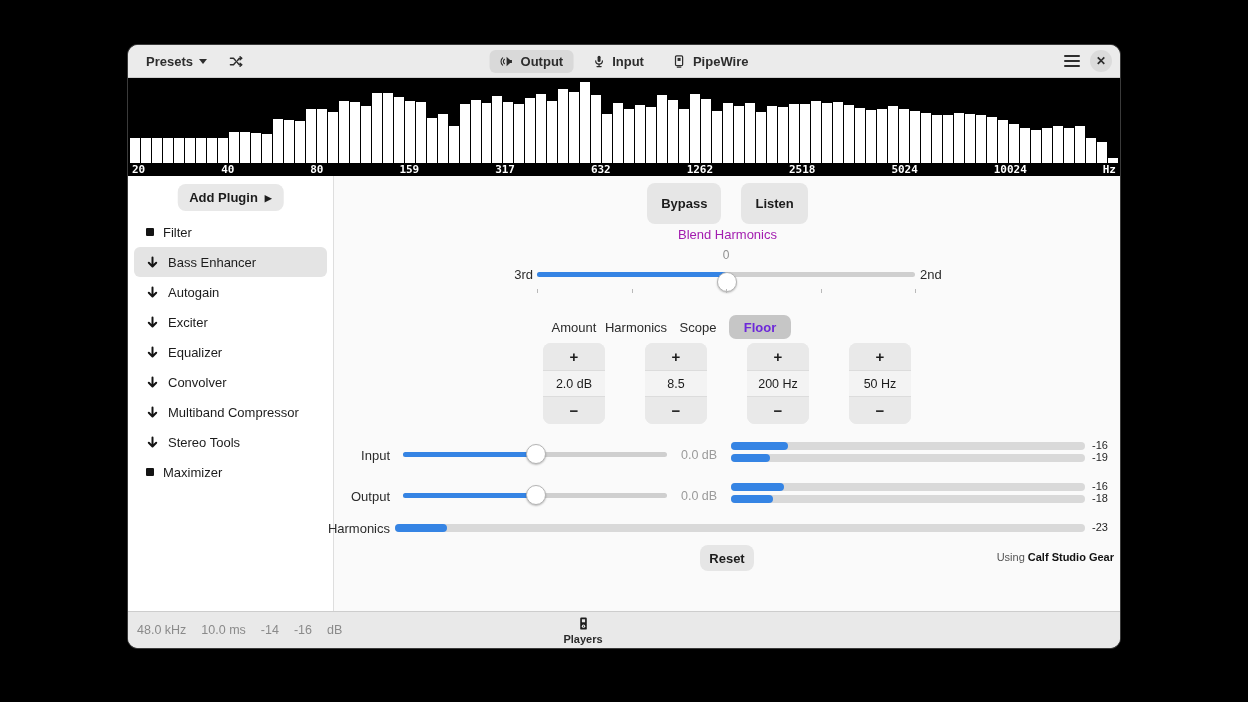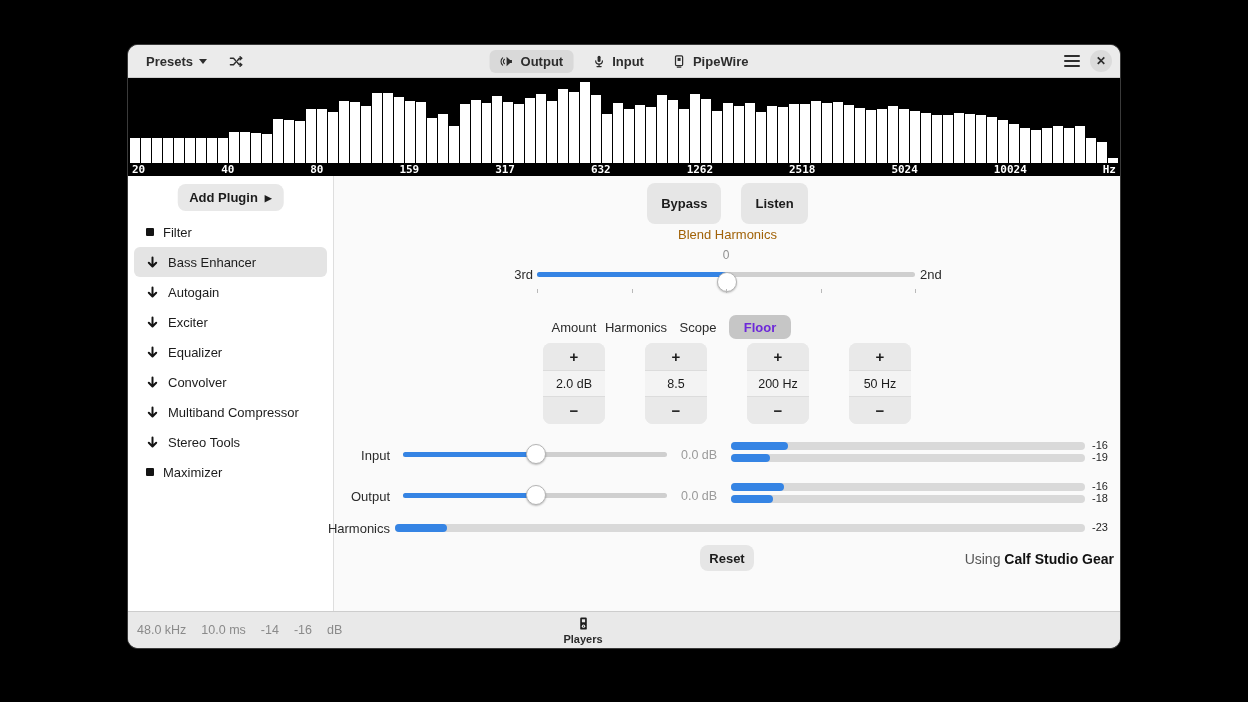--- a/index.html
+++ b/index.html
@@ -44,21 +44,21 @@
   .pitem{height:30px;display:flex;align-items:center;gap:9px;padding-left:12px;border-radius:6px;
          font-size:13px;color:#1c1c1c;}
   .pitem.sel{background:#e4e4e4;}
   .sqicon{width:8px;height:8px;background:#141414;border-radius:1px;flex:none;}
   .arricon{flex:none;width:13px;height:13px;}
 
   
   .pbtn{background:#e6e6e6;border-radius:8px;font-size:13px;font-weight:bold;color:#1c1c1c;
         padding:13px 14px;display:inline-block;}
   .toprow{position:absolute;left:207px;right:0;top:7px;display:flex;justify-content:center;gap:20px;}
-  .blendtitle{position:absolute;left:207px;right:0;top:51px;text-align:center;font-size:13px;color:#a16207;}
+  .blendtitle{position:absolute;left:207px;right:0;top:51px;text-align:center;font-size:13px;color:#a21caf;}
   .blendzero{position:absolute;left:560px;top:72px;width:76px;text-align:center;font-size:12px;color:#8f8f8f;}
   .blendrow{position:absolute;left:0;top:88px;width:100%;height:22px;}
   .blendleft{position:absolute;left:375px;top:3px;width:30px;font-size:13px;color:#2b2b2b;text-align:right;}
   .blendright{position:absolute;left:792px;top:3px;font-size:13px;color:#2b2b2b;}
   .track{position:absolute;background:#cfcfcf;border-radius:3px;}
   .track .fill{position:absolute;left:0;top:0;height:100%;background:#3584e4;border-radius:3px;}
   .blendtrack{left:409px;top:8px;width:378px;height:5px;}
   .handle{position:absolute;width:18px;height:18px;background:#fff;border:1px solid #b5b5b5;
           border-radius:50%;box-shadow:0 1px 2px rgba(0,0,0,.25);transform:translate(-50%,-50%);}
   .blendhandle{top:10px;}
@@ -78,21 +78,21 @@
 
   .rowlabel{position:absolute;font-size:13px;color:#2b2b2b;text-align:right;}
   .gainval{position:absolute;font-size:12.5px;color:#9a9a9a;}
   .meter{position:absolute;height:8px;background:#d9d9d9;border-radius:4px;}
   .meter .mfill{position:absolute;left:0;top:0;height:100%;background:#3584e4;border-radius:4px;}
   .mlabel{position:absolute;font-size:11px;color:#1f1f1f;}
 
   .resetbtn{position:absolute;left:572px;top:369px;width:54px;height:26px;background:#e6e6e6;
             border-radius:8px;font-size:13px;font-weight:bold;color:#1c1c1c;display:flex;
             align-items:center;justify-content:center;}
-  .usingline{position:absolute;right:6px;top:375px;font-size:14px;color:#555;}
+  .usingline{position:absolute;right:6px;top:375px;font-size:11px;color:#555;}
   .usingline b{color:#111;}
 
   
   .statusbar{position:absolute;left:0;top:566px;width:100%;height:37px;background:#e9e9e9;
              border-top:1px solid #cdcdcd;box-sizing:border-box;padding-left:12px;}
   .stats{position:absolute;left:9px;top:0;height:100%;display:flex;align-items:center;gap:15px;
          font-size:12.5px;color:#8a8a8a;}
   .tab{position:absolute;top:0;width:80px;height:100%;display:flex;flex-direction:column;
        align-items:center;justify-content:center;gap:2px;font-size:11px;color:#2b2b2b;}
   .tab.sel{background:#dcdcdc;}

